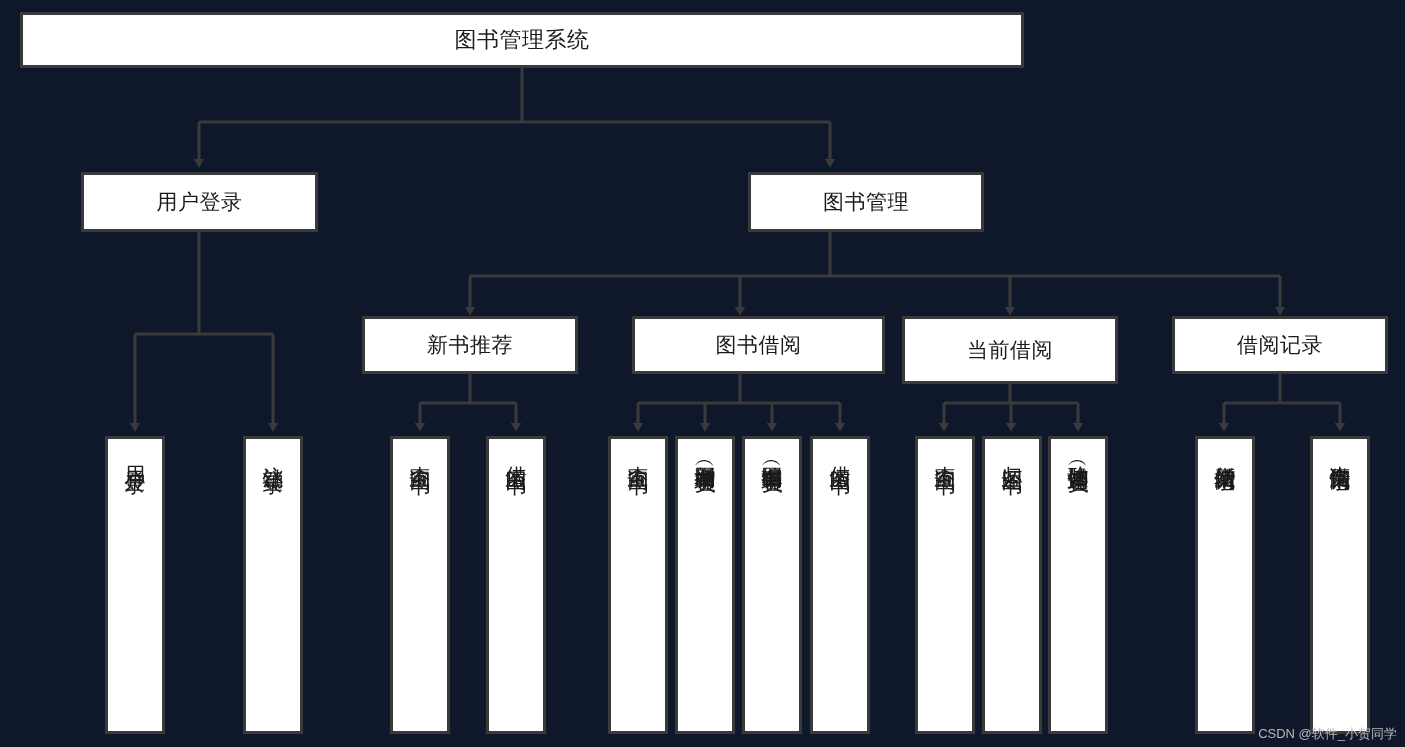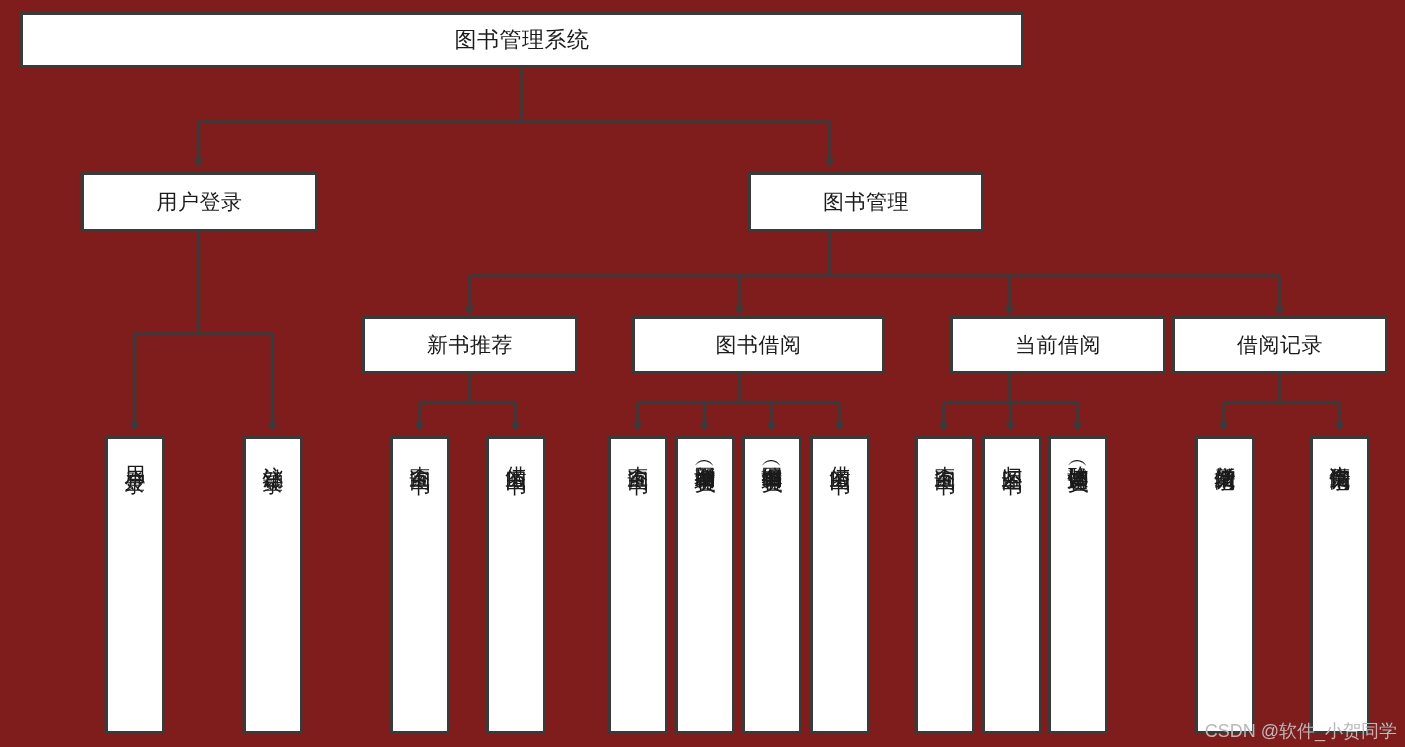--- a/index.html
+++ b/index.html
@@ -8,21 +8,21 @@
     padding: 0;
     background: #ffffff;
   }
   body {
     font-family: "Liberation Sans", "DejaVu Sans", sans-serif;
   }
   #canvas {
     position: relative;
     width: 1405px;
     height: 747px;
-    background: #7f1d1d;
+    background: #0f172a;
     overflow: hidden;
   }
   #edges {
     position: absolute;
     left: 0;
     top: 0;
     width: 1405px;
     height: 747px;
     pointer-events: none;
   }
@@ -67,21 +67,21 @@
     white-space: nowrap;
     text-align: center;
   }
   .node.leaf.tall-text .node-label {
     letter-spacing: 1px;
   }
   .watermark {
     position: absolute;
     right: 8px;
     bottom: 4px;
-    font-size: 18px;
+    font-size: 13px;
     color: #b8b8b8;
     z-index: 5;
     white-space: nowrap;
     font-family: "Liberation Sans", "DejaVu Sans", sans-serif;
   }
 </style>
 </head>
 <body>
 
 <div id="canvas">
@@ -152,21 +152,21 @@
   </div>
 
   <div class="node horiz" style="left:362px; top:316px; width:216px; height:58px;">
     <span class="node-label">新书推荐</span>
   </div>
 
   <div class="node horiz" style="left:632px; top:316px; width:253px; height:58px;">
     <span class="node-label">图书借阅</span>
   </div>
 
-  <div class="node horiz" style="left:950px; top:316px; width:216px; height:58px;">
+  <div class="node horiz" style="left:902px; top:316px; width:216px; height:68px;">
     <span class="node-label">当前借阅</span>
   </div>
 
   <div class="node horiz" style="left:1172px; top:316px; width:216px; height:58px;font-family:Liberation Serif, serif;">
     <span class="node-label">借阅记录</span>
   </div>
 
   <div class="node leaf" style="left:105px; top:436px; width:60px; height:298px;">
     <span class="node-label">用户登录</span>
   </div>

